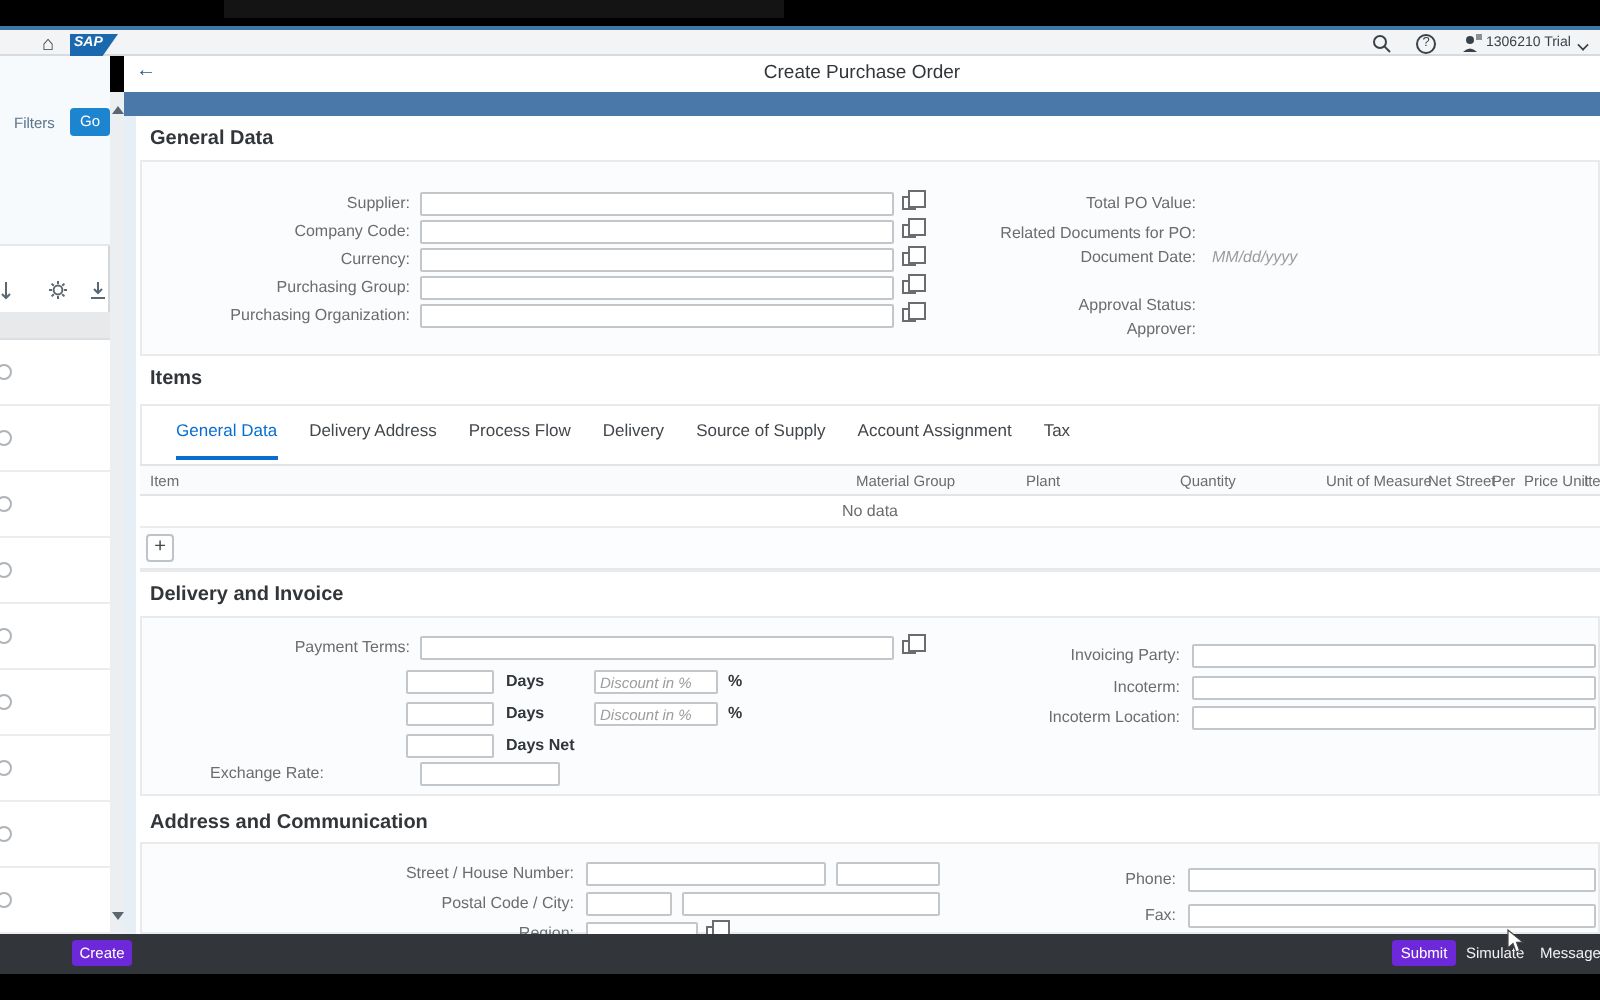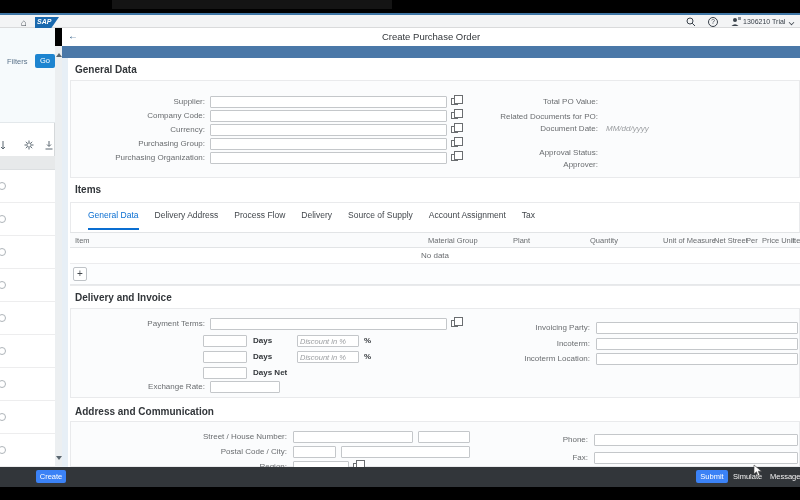--- a/index.html
+++ b/index.html
@@ -52,21 +52,21 @@
              border-top:1px solid #e2e4e6; border-bottom:1px solid #e2e4e6; }
   .col { position:absolute; top:3px; font-size:7.5px; color:#6a6d70; white-space:nowrap; }
   #nodata-row { position:absolute; left:8px; top:220px; width:730px; height:16px; background:#fff; border-bottom:1px solid #ececee; }
   #nodata { width:100%; text-align:center; font-size:8px; color:#6a6d70; line-height:16px; }
   #addrow { position:absolute; left:8px; top:236px; width:730px; height:21px; background:#fcfdfe; border-bottom:1px solid #e6e8ea; }
   #addbtn { position:absolute; left:3px; top:3px; width:14px; height:14px; border:1px solid #bfc3c7; background:#fff;
             border-radius:2px; font-size:10px; line-height:12px; text-align:center; color:#42474c; cursor:pointer; }
 
   
   #footer { position:absolute; left:0; top:467px; width:800px; height:20px; background:#32363a; }
-  .fbtn-primary { position:absolute; top:3px; height:13px; background:#3b82f6; border-radius:2px; color:#fff;
+  .fbtn-primary { position:absolute; top:3px; height:13px; background:#6d28d9; border-radius:2px; color:#fff;
                   font-size:7.5px; line-height:13px; text-align:center; cursor:pointer; }
   .fbtn-ghost { position:absolute; top:3px; height:13px; color:#f2f2f2; font-size:7.5px; line-height:13px; cursor:pointer; white-space:nowrap; }
 
   #letterbox-top { position:absolute; left:0; top:0; width:800px; height:13px; background:#000; }
   #letterbox-top-inner { position:absolute; left:112px; top:0; width:280px; height:9px; background:#141414; }
   #letterbox-bottom { position:absolute; left:0; top:487px; width:800px; height:13px; background:#000; }
 
   svg { display:block; }
 </style>
 </head>
@@ -254,21 +254,21 @@
     <span class="unit" style="left:302px; top:307px;">%</span>
 
     <input class="inp" style="left: 141px; top: 323px; width: 44px;">
     <span class="unit" style="left:191px; top:323px;">Days</span>
     <input class="inp" style="left: 235px; top: 323px; width: 62px;" placeholder="Discount in %">
     <span class="unit" style="left:302px; top:323px;">%</span>
 
     <input class="inp" style="left: 141px; top: 339px; width: 44px;">
     <span class="unit" style="left:191px; top:339px;">Days Net</span>
 
-    <span class="lbl" style="left:0px; width:143px; top:353px;">Exchange Rate:</span>
+    <span class="lbl" style="left:0px; width:143px; top:353px;text-align:center;">Exchange Rate:</span>
     <input class="inp" style="left: 148px; top: 353px; width: 70px;">
 
     <span class="lbl" style="left:370px; width:158px; top:294px;">Invoicing Party:</span>
     <input class="inp" style="left: 534px; top: 294px; width: 202px;">
     <span class="lbl" style="left:370px; width:158px; top:310px;">Incoterm:</span>
     <input class="inp" style="left: 534px; top: 310px; width: 202px;">
     <span class="lbl" style="left:370px; width:158px; top:325px;">Incoterm Location:</span>
     <input class="inp" style="left: 534px; top: 325px; width: 202px;">
 
     <span class="sect-title" style="left:13px; top:378px;">Address and Communication</span>

